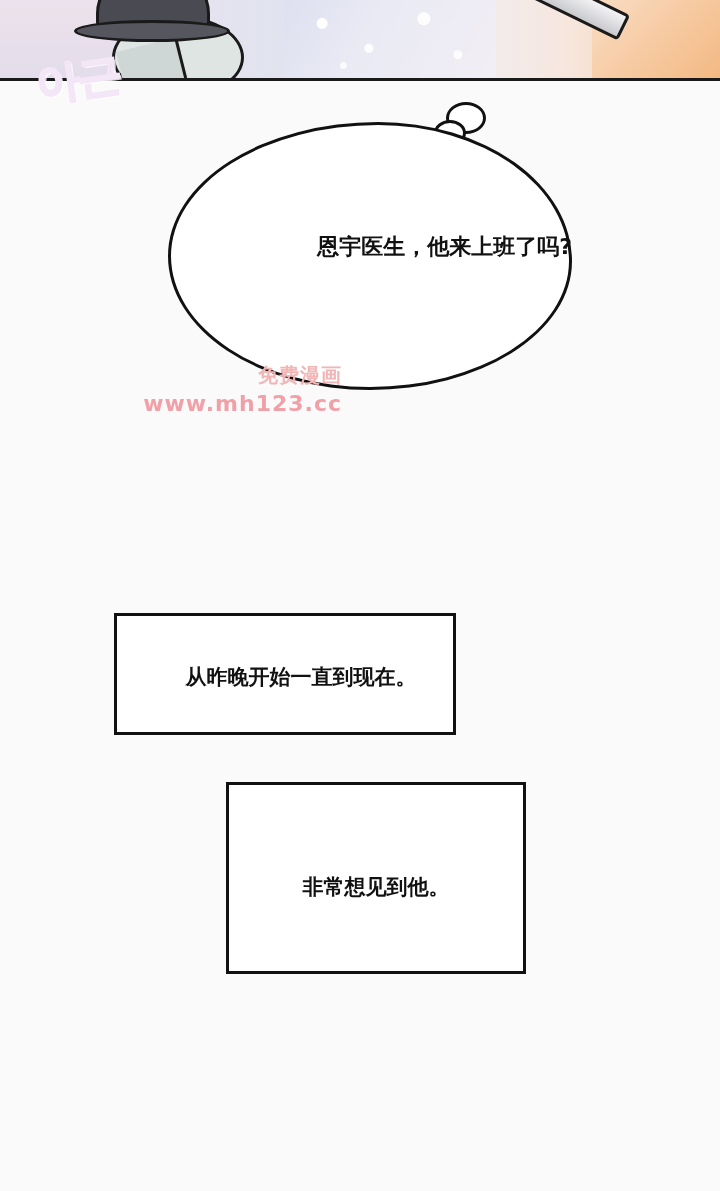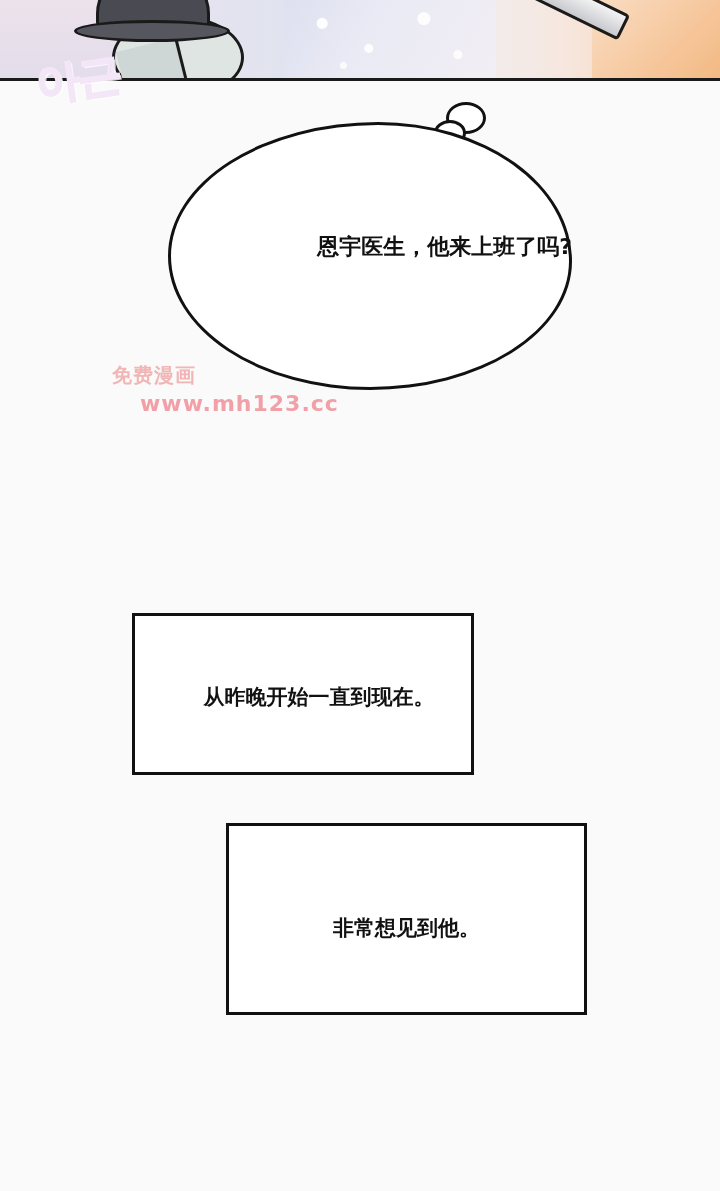--- a/index.html
+++ b/index.html
@@ -156,20 +156,21 @@
     color: #111111;
     line-height: 1.4;
   }
 
   
   .watermark {
     position: absolute;
     left: 112px;
     top: 362px;
     width: 230px;
+    text-align: right;
   }
   .wm-top {
     font-family: "DejaVu Sans", sans-serif;
     font-size: 20px;
     color: #f2b5b5;
     letter-spacing: 1px;
     font-weight: bold;
   }
   .wm-bottom {
     font-family: "DejaVu Sans", sans-serif;
@@ -193,34 +194,34 @@
   }
   .caption-box .cap-text {
     font-family: "DejaVu Sans", sans-serif;
     font-size: 21px;
     font-weight: bold;
     color: #111111;
     text-align: center;
     line-height: 1.5;
   }
   #caption-1 {
-    left: 132px;
+    left: 114px;
     top: 613px;
     width: 342px;
-    height: 162px;
+    height: 122px;
     padding-left: 32px;
   }
   #caption-1 .cap-text {
     position: relative;
     top: 4px;
   }
   #caption-2 {
     left: 226px;
-    top: 823px;
-    width: 361px;
+    top: 782px;
+    width: 300px;
     height: 192px;
   }
   #caption-2 .cap-text {
     position: relative;
     top: 10px;
   }
 </style>
 </head>
 <body>
 

